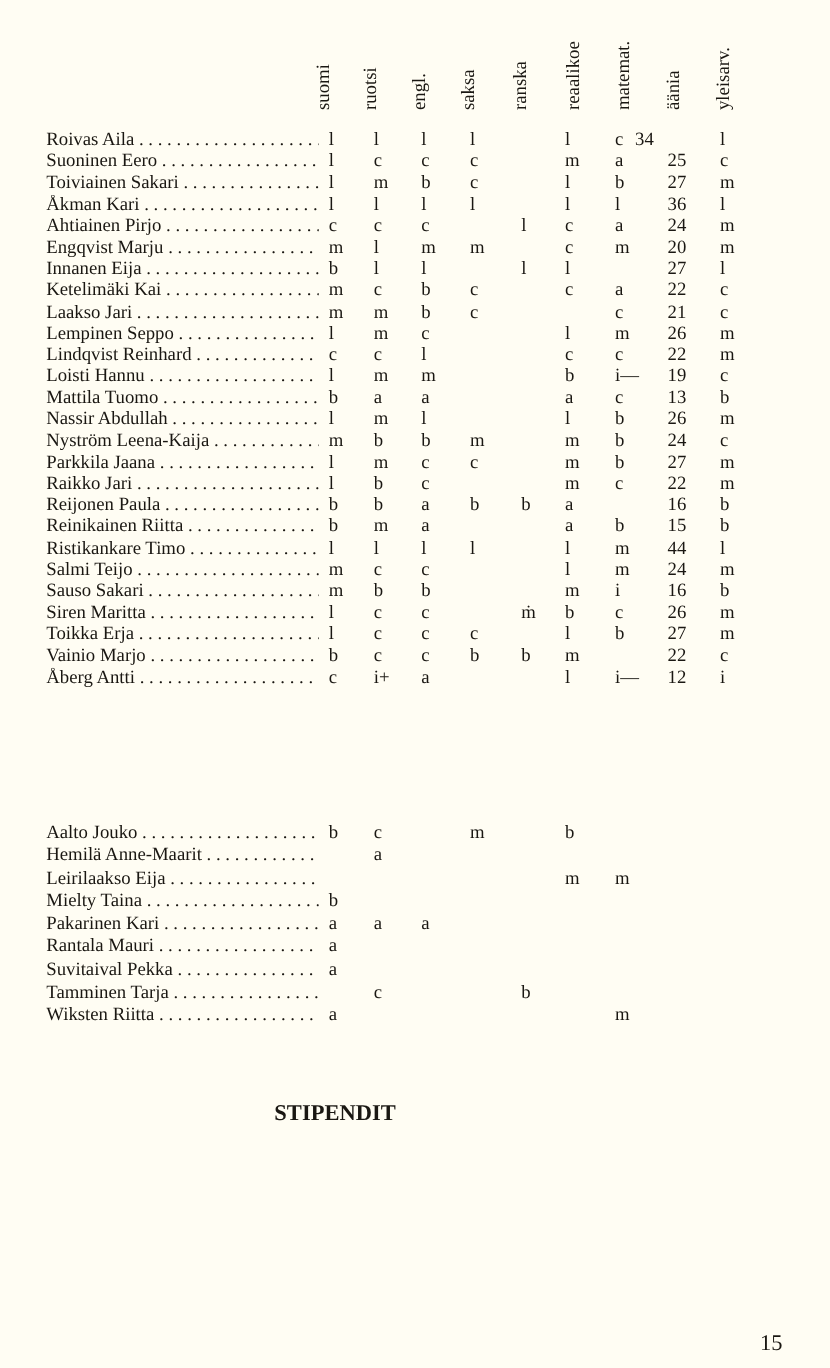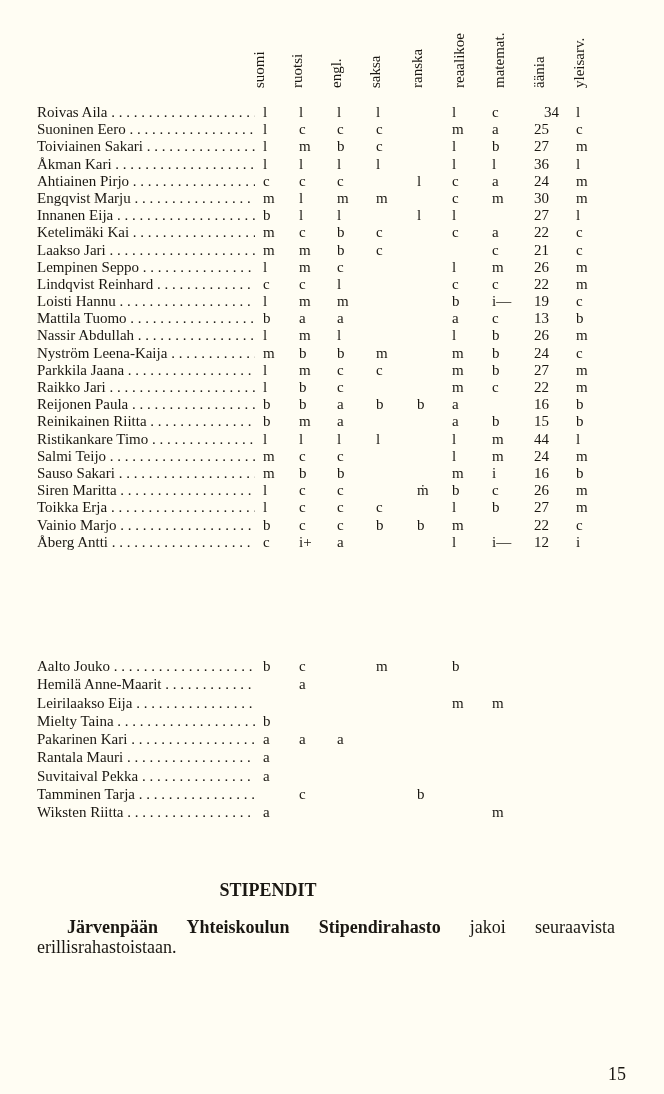--- a/index.html
+++ b/index.html
@@ -76,21 +76,21 @@
   <div class="grade-table" id="grade-table">
       <div class="row">
         <span class="name">Roivas Aila</span>
         <span class="cell" style="left: 226px;">l</span>
         <span class="cell" style="left: 262px;">l</span>
         <span class="cell" style="left: 300px;">l</span>
         <span class="cell" style="left: 339px;">l</span>
         <span class="cell" style="left: 380px;"></span>
         <span class="cell" style="left: 415px;">l</span>
         <span class="cell" style="left: 455px;">c</span>
-        <span class="cell" style="left: 507px;">34</span>
+        <span class="cell" style="left: 471px;">34</span>
         <span class="cell" style="left: 539px;">l</span>
       </div>
       <div class="row">
         <span class="name">Suoninen Eero</span>
         <span class="cell" style="left: 226px;">l</span>
         <span class="cell" style="left: 262px;">c</span>
         <span class="cell" style="left: 300px;">c</span>
         <span class="cell" style="left: 339px;">c</span>
         <span class="cell" style="left: 380px;"></span>
         <span class="cell" style="left: 415px;">m</span>
@@ -136,21 +136,21 @@
       </div>
       <div class="row">
         <span class="name">Engqvist Marju</span>
         <span class="cell" style="left: 226px;">m</span>
         <span class="cell" style="left: 262px;">l</span>
         <span class="cell" style="left: 300px;">m</span>
         <span class="cell" style="left: 339px;">m</span>
         <span class="cell" style="left: 380px;"></span>
         <span class="cell" style="left: 415px;">c</span>
         <span class="cell" style="left: 455px;">m</span>
-        <span class="cell" style="left: 497px;">30</span>
+        <span class="cell" style="left: 497px;">20</span>
         <span class="cell" style="left: 539px;">m</span>
       </div>
       <div class="row">
         <span class="name">Innanen Eija</span>
         <span class="cell" style="left: 226px;">b</span>
         <span class="cell" style="left: 262px;">l</span>
         <span class="cell" style="left: 300px;">l</span>
         <span class="cell" style="left: 339px;"></span>
         <span class="cell" style="left: 380px;">l</span>
         <span class="cell" style="left: 415px;">l</span>
@@ -475,16 +475,15 @@
         <span class="cell" style="left: 262px;"></span>
         <span class="cell" style="left: 300px;"></span>
         <span class="cell" style="left: 339px;"></span>
         <span class="cell" style="left: 380px;"></span>
         <span class="cell" style="left: 415px;"></span>
         <span class="cell" style="left: 455px;">m</span>
       </div>
     </div>
 
   <div class="stipendit-title">STIPENDIT</div>
-  <div class="para p1"><span class="indent"></span><b>Järvenpään Yhteiskoulun Stipendirahasto</b><span> jakoi seuraavista erillisrahastoistaan.</span></div>
 
   <div class="page-number">15</div>
 </div>
 
 </body></html>

